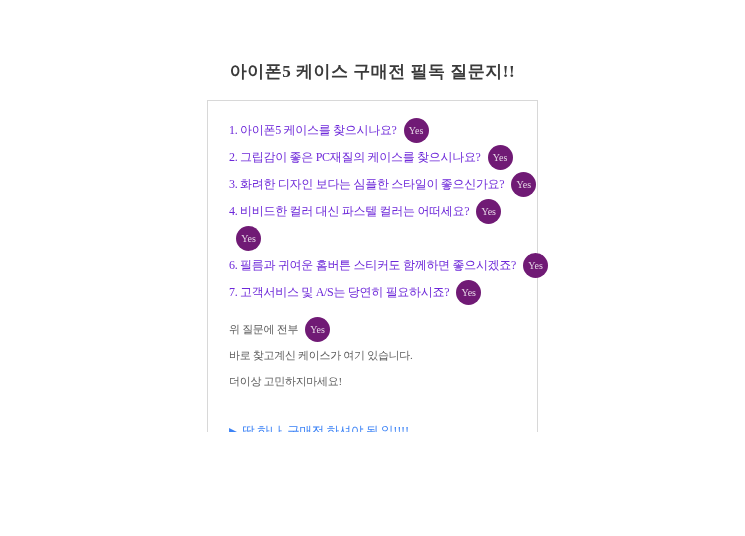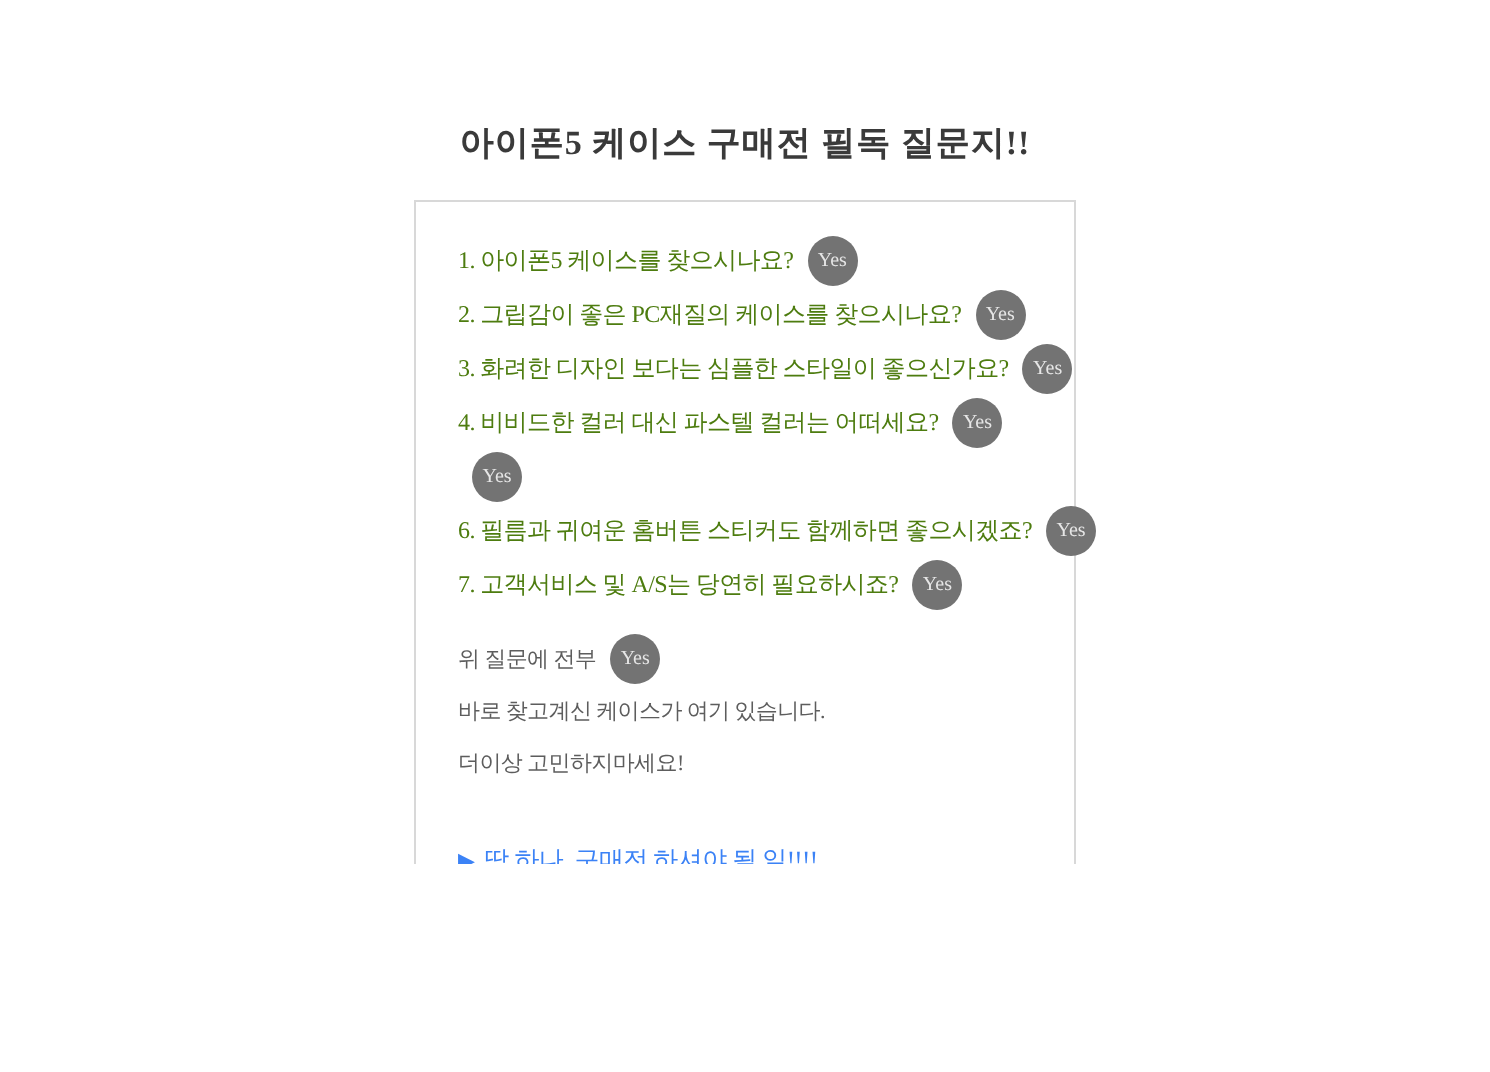--- a/index.html
+++ b/index.html
@@ -38,32 +38,32 @@
     padding: 16px 14px 0 21px;
   }
   .q-row {
     display: flex;
     align-items: center;
     height: 27px;
     white-space: nowrap;
   }
   .q-text {
     font-size: 12px;
-    color: #4d7c0f;
+    color: #6d28d9;
     letter-spacing: -0.3px;
   }
   .yes-badge {
     display: inline-flex;
     align-items: center;
     justify-content: center;
     width: 25px;
     height: 25px;
     min-width: 25px;
     border-radius: 50%;
-    background: #737373;
+    background: #701a75;
     color: rgba(255,255,255,0.82);
     font-size: 10px;
     margin-left: 7px;
     flex: 0 0 auto;
   }
   .middle {
     margin-top: 10px;
   }
   .m-row {
     display: flex;

